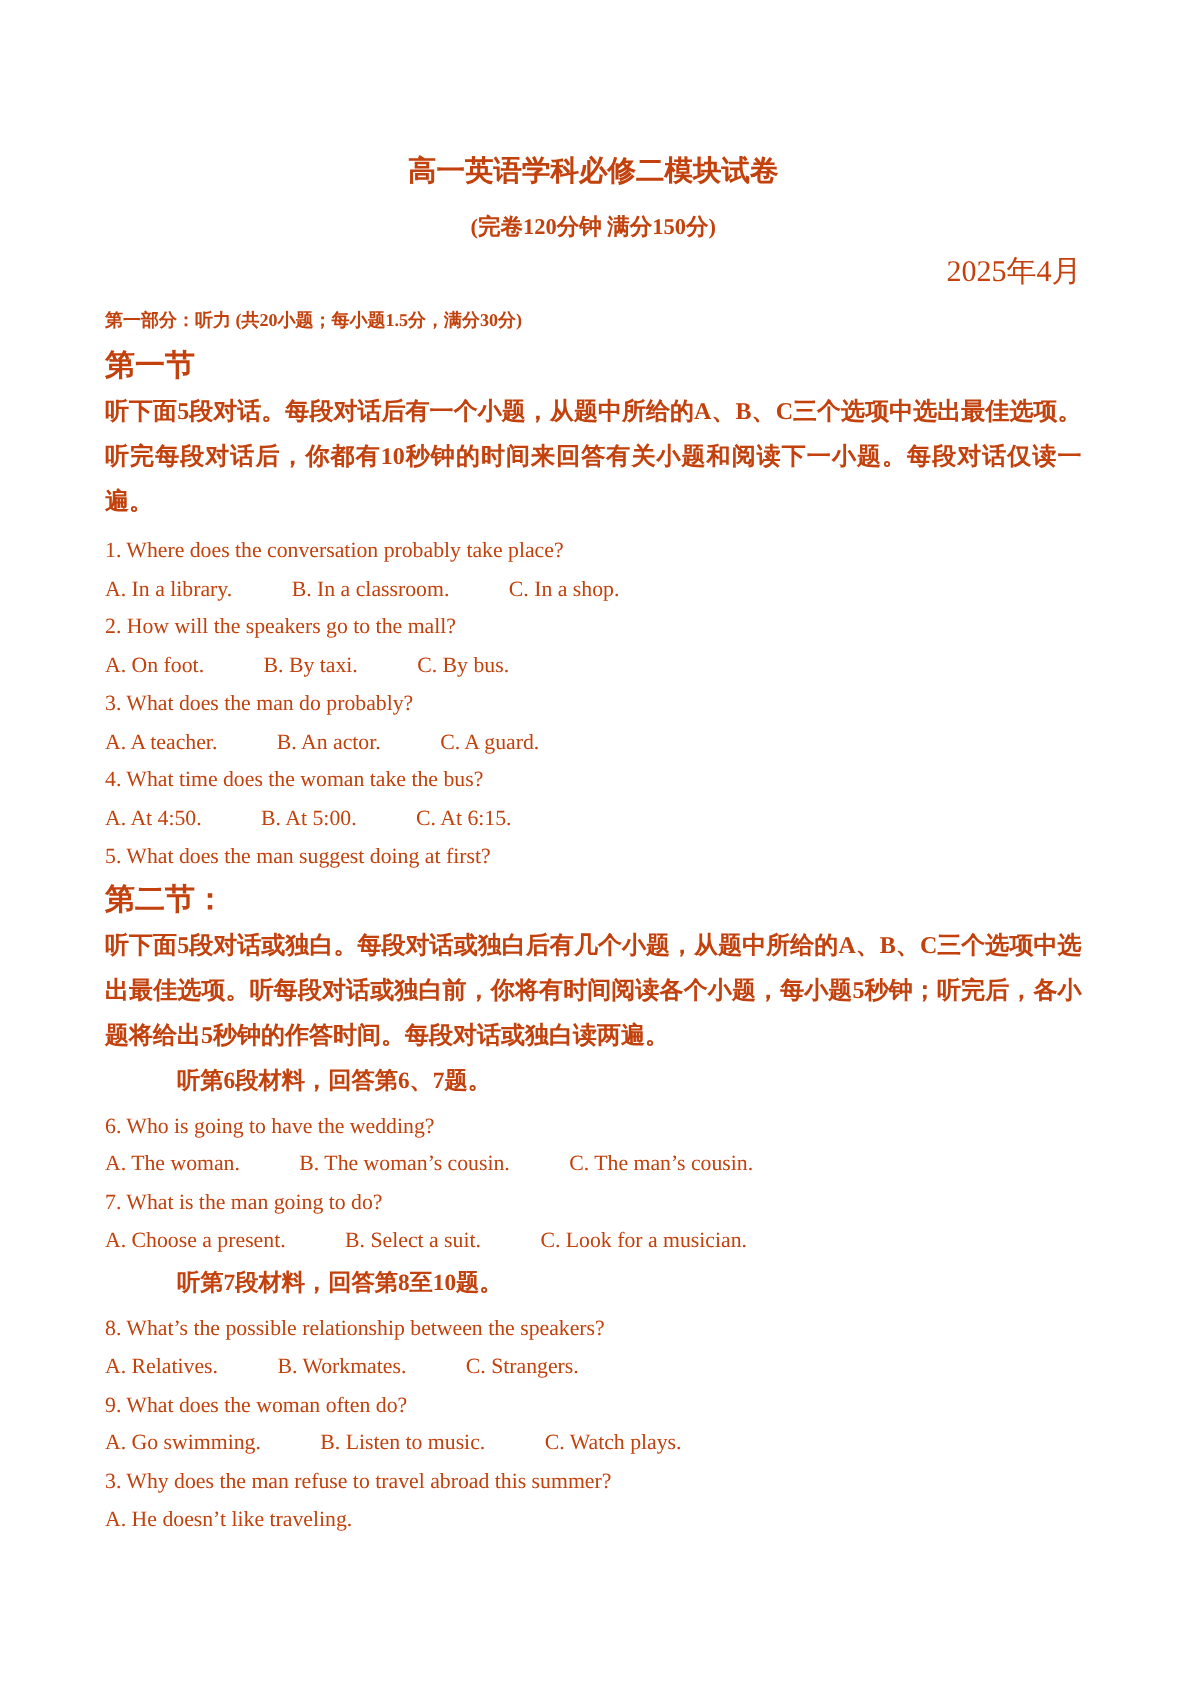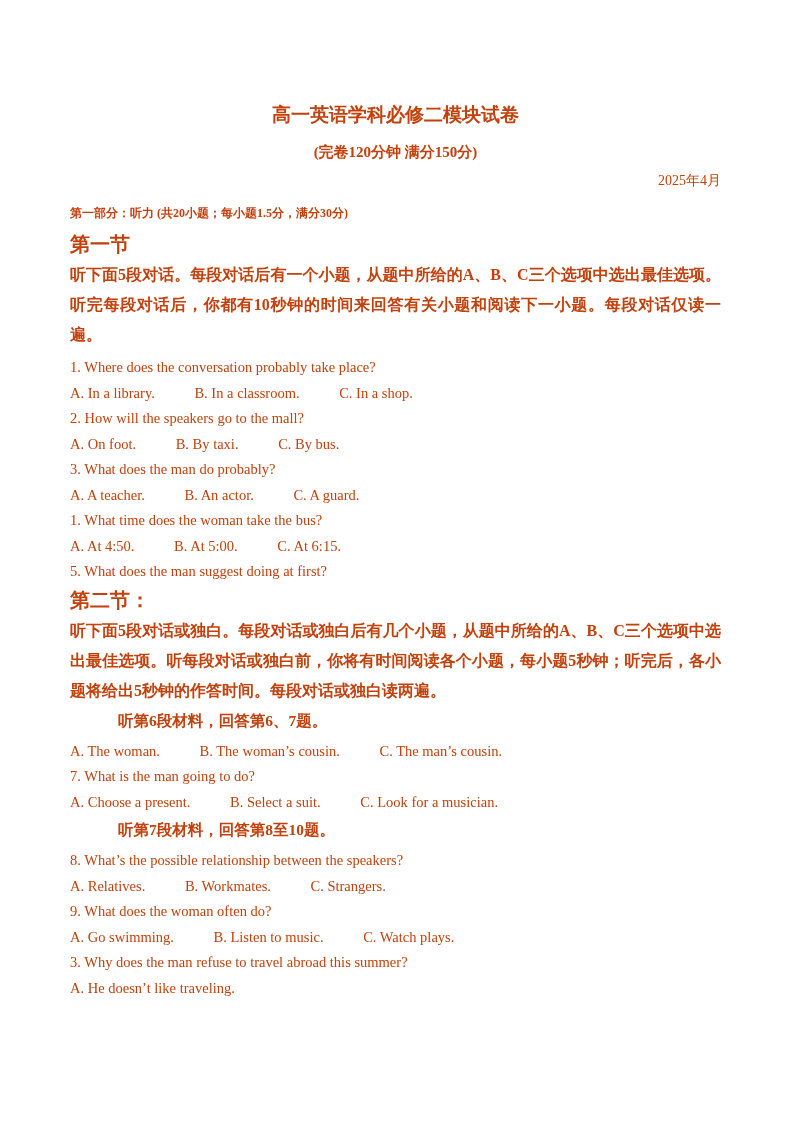--- a/index.html
+++ b/index.html
@@ -24,21 +24,21 @@
   }
   .subtitle {
     text-align: center;
     font-size: 15px;
     font-weight: 700;
     margin-top: 14px;
     line-height: 20px;
   }
   .date {
     text-align: right;
-    font-size: 14px;
+    font-size: 20px;
     margin-top: 9px;
     line-height: 20px;
   }
   .part-heading {
     font-size: 12px;
     font-weight: 700;
     margin-top: 7px;
     line-height: 31px;
   }
   .section-heading {
@@ -106,21 +106,21 @@
     <div>
       <div class="q-line">3. What does the man do probably?</div>
       <div class="q-line opts">
         <span class="opt">A. A teacher.</span>
         <span class="opt">B. An actor.</span>
         <span class="opt">C. A guard.</span>
       </div>
     </div>
 
     <div>
-      <div class="q-line">1. What time does the woman take the bus?</div>
+      <div class="q-line">4. What time does the woman take the bus?</div>
       <div class="q-line opts">
         <span class="opt">A. At 4:50.</span>
         <span class="opt">B. At 5:00.</span>
         <span class="opt">C. At 6:15.</span>
       </div>
     </div>
 
     <div>
       <div class="q-line">5. What does the man suggest doing at first?</div>
     </div>
@@ -128,20 +128,21 @@
   </div>
 
   <div class="section-heading">第二节：</div>
   <p class="instructions">听下面5段对话或独白。每段对话或独白后有几个小题，从题中所给的A、B、C三个选项中选出最佳选项。听每段对话或独白前，你将有时间阅读各个小题，每小题5秒钟；听完后，各小题将给出5秒钟的作答时间。每段对话或独白读两遍。</p>
 
   <div class="material-heading">听第6段材料，回答第6、7题。</div>
 
   <div class="questions">
 
     <div>
+      <div class="q-line">6. Who is going to have the wedding?</div>
       <div class="q-line opts">
         <span class="opt">A. The woman.</span>
         <span class="opt">B. The woman’s cousin.</span>
         <span class="opt">C. The man’s cousin.</span>
       </div>
     </div>
 
     <div>
       <div class="q-line">7. What is the man going to do?</div>
       <div class="q-line opts">

